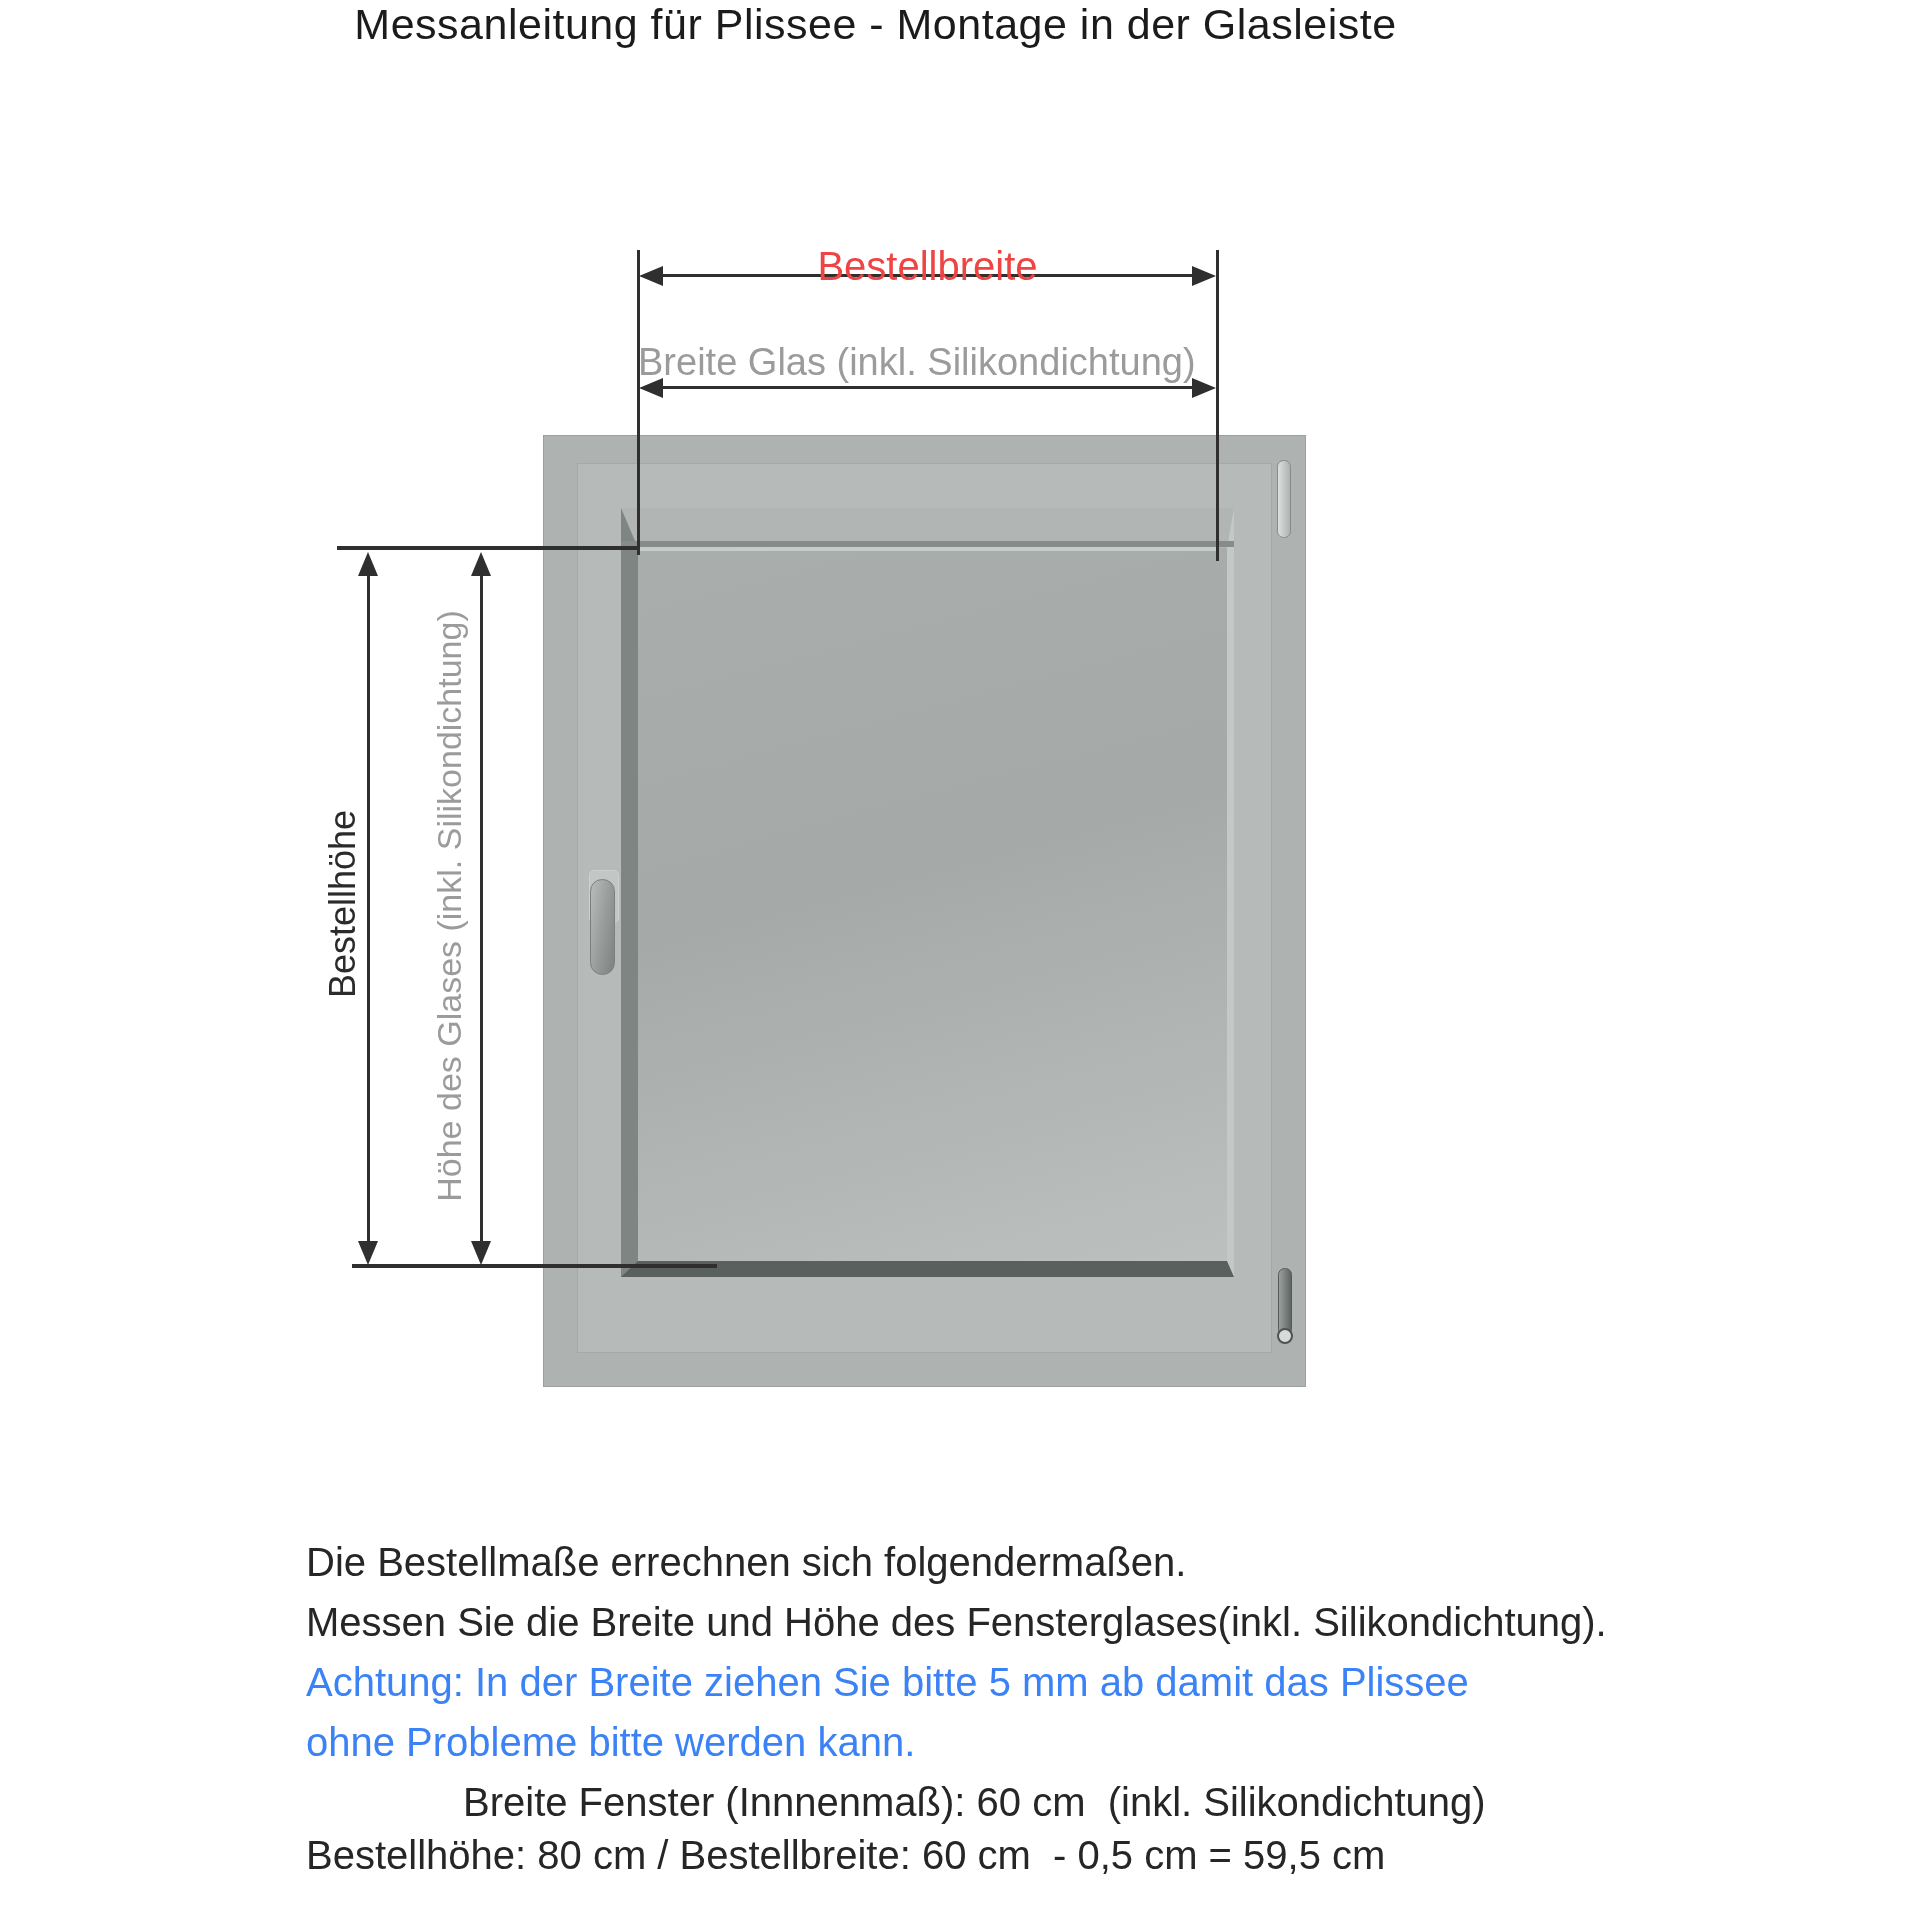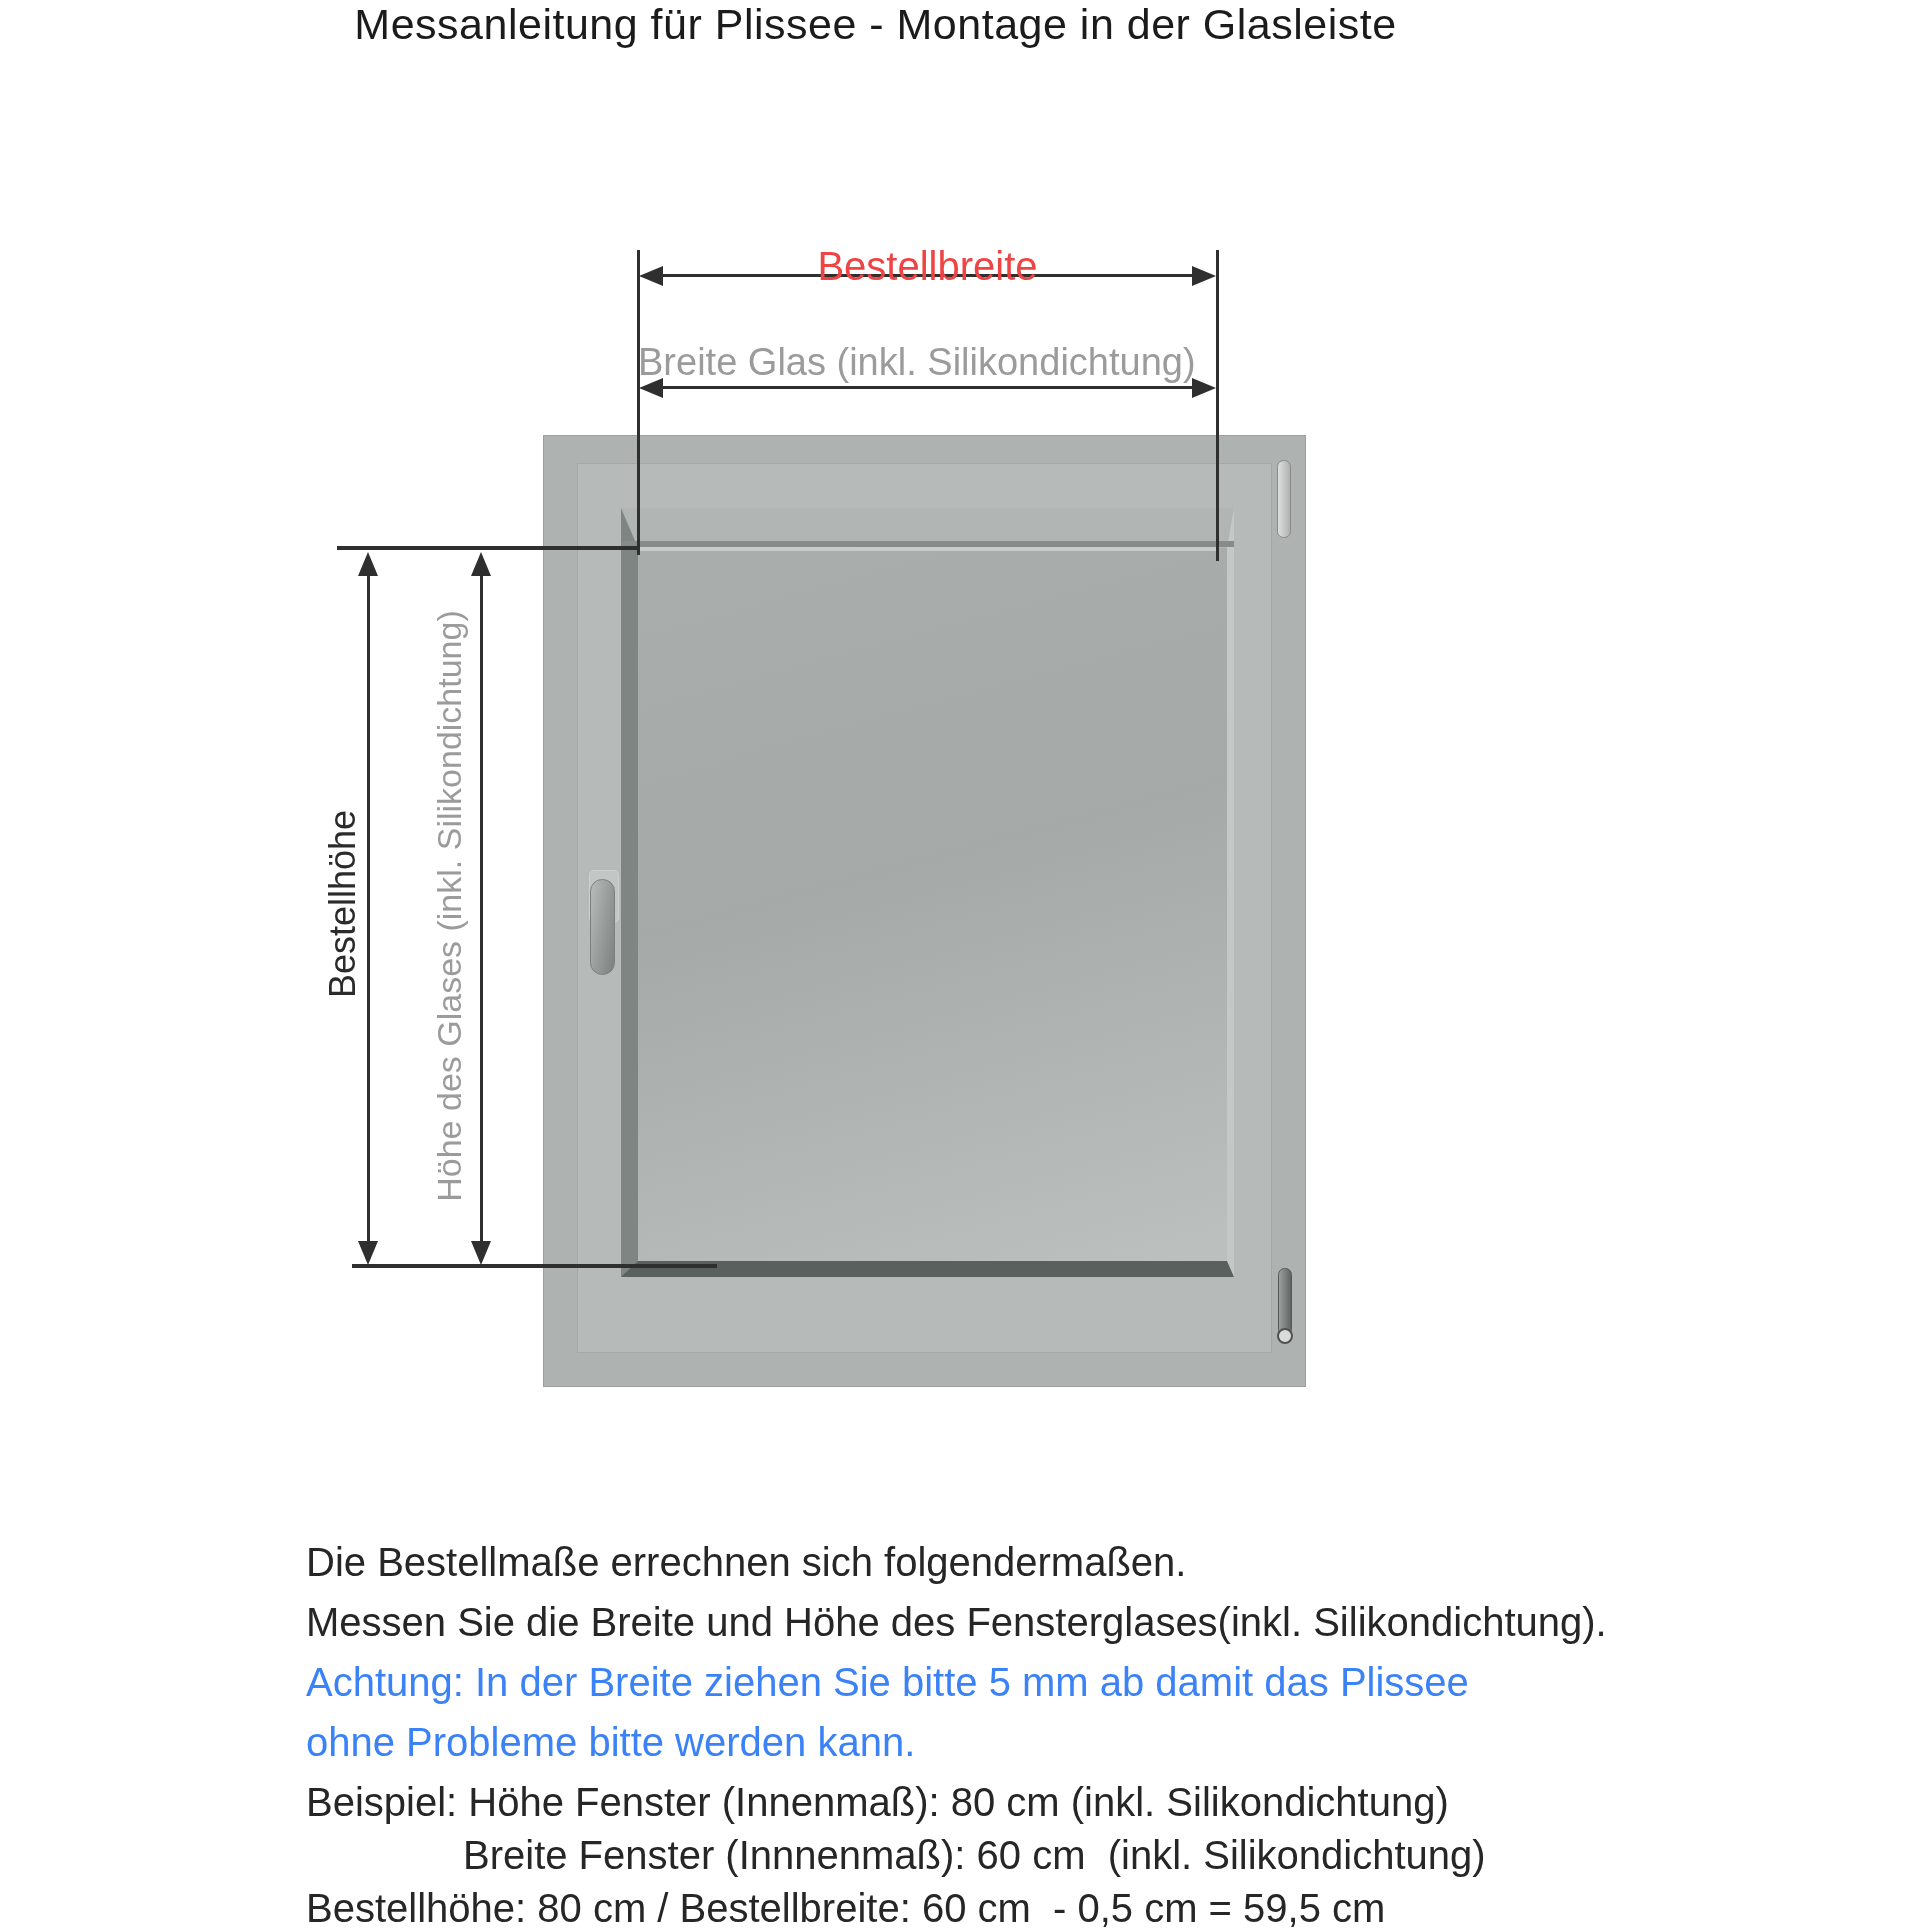--- a/index.html
+++ b/index.html
@@ -124,19 +124,18 @@
   <div class="abs vlabel" id="lbl-hoehe-glas">Höhe des Glases (inkl. Silikondichtung)</div>
 
   <div class="abs" id="instructions">
     <div>Die Bestellmaße errechnen sich folgendermaßen.</div>
     <div>Messen Sie die Breite und Höhe des Fensterglases(inkl. Silikondichtung).</div>
     <div class="warn">Achtung: In der Breite ziehen Sie bitte 5 mm ab damit das Plissee</div>
     <div class="warn">ohne Probleme bitte werden kann.</div>
   </div>
 
   <div class="abs" id="example">
-    <div>Beispiel: Höhe Fenster (Innenmaß): 80 cm (inkl. Silikondichtung)</div>
     <div class="indent">Breite Fenster (Innnenmaß): 60 cm  (inkl. Silikondichtung)</div>
     <div>Bestellhöhe: 80 cm / Bestellbreite: 60 cm  - 0,5 cm = 59,5 cm</div>
   </div>
 
 </div>
 
 
 </body></html>

